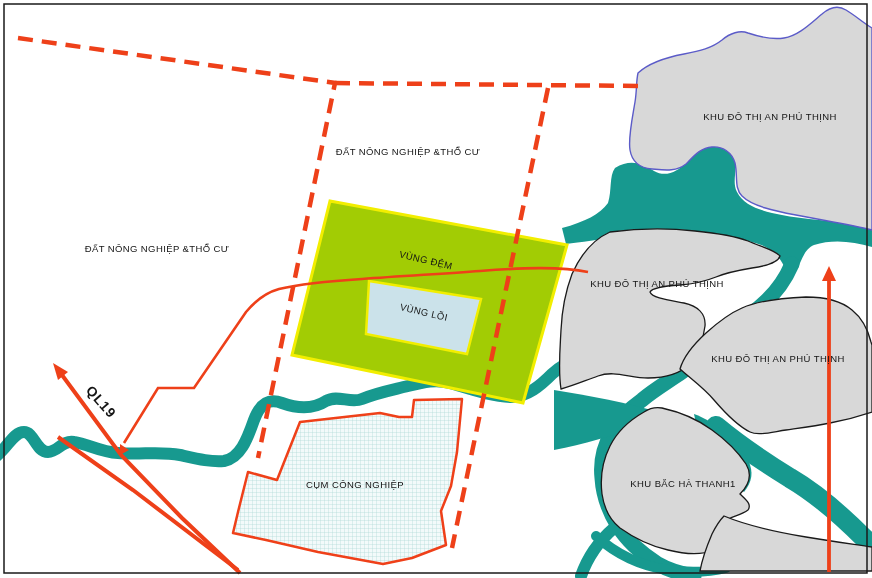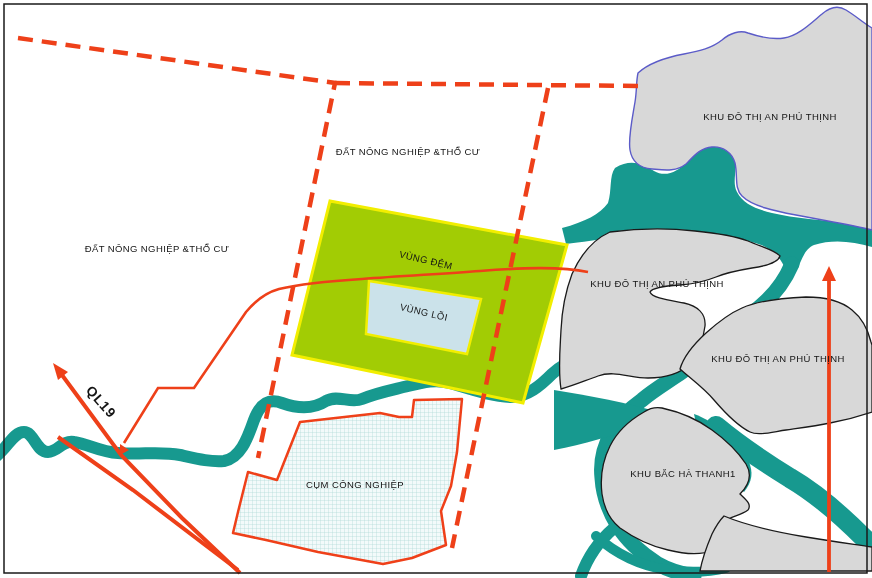--- a/index.html
+++ b/index.html
@@ -119,15 +119,15 @@
   </svg>
 
   <div class="lbl" style="left:157px;top:248px;">ĐẤT NÔNG NGHIỆP &amp;THỔ CƯ</div>
   <div class="lbl" style="left:408px;top:151px;">ĐẤT NÔNG NGHIỆP &amp;THỔ CƯ</div>
   <div class="lbl rot13" style="left:426px;top:260px;">VÙNG ĐỆM</div>
   <div class="lbl rot13" style="left:424px;top:312px;">VÙNG LÕI</div>
   <div class="lbl" style="left:355px;top:484px;">CỤM CÔNG NGHIỆP</div>
   <div class="lbl" style="left:770px;top:116px;">KHU ĐÔ THỊ AN PHÚ THỊNH</div>
   <div class="lbl" style="left:657px;top:283px;">KHU ĐÔ THỊ AN PHÚ THỊNH</div>
   <div class="lbl" style="left:778px;top:358px;">KHU ĐÔ THỊ AN PHÚ THỊNH</div>
-  <div class="lbl" style="left:683px;top:473px;">KHU BẮC HÀ THANH1</div>
+  <div class="lbl" style="left:683px;top:483px;">KHU BẮC HÀ THANH1</div>
   <div class="lbl hwy" style="left:101px;top:402px;">QL19</div>
 </div>
 
 </body></html>

